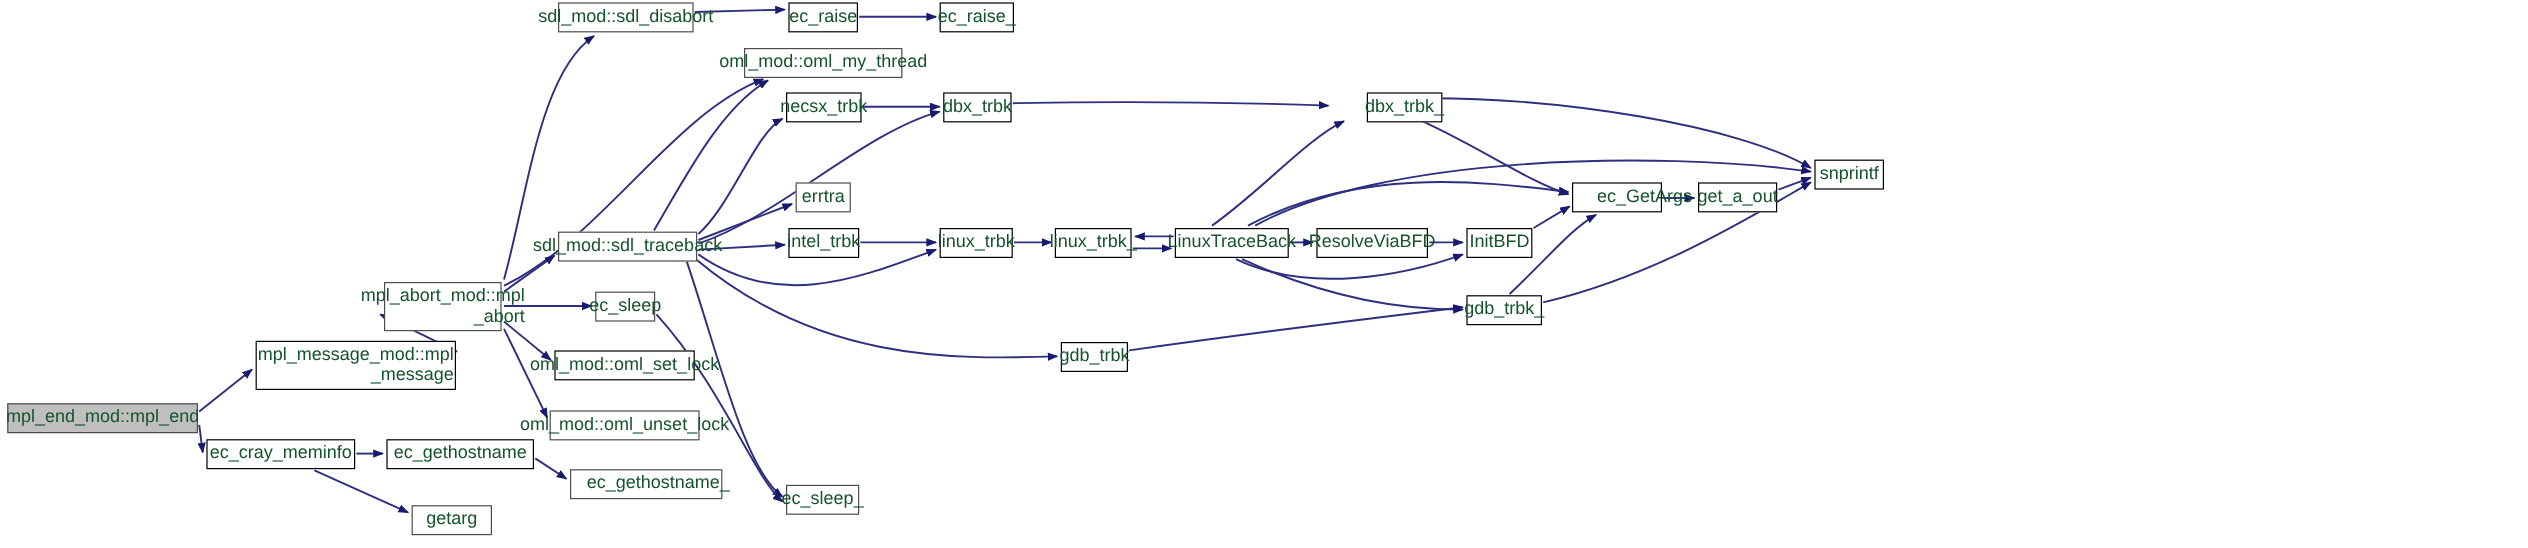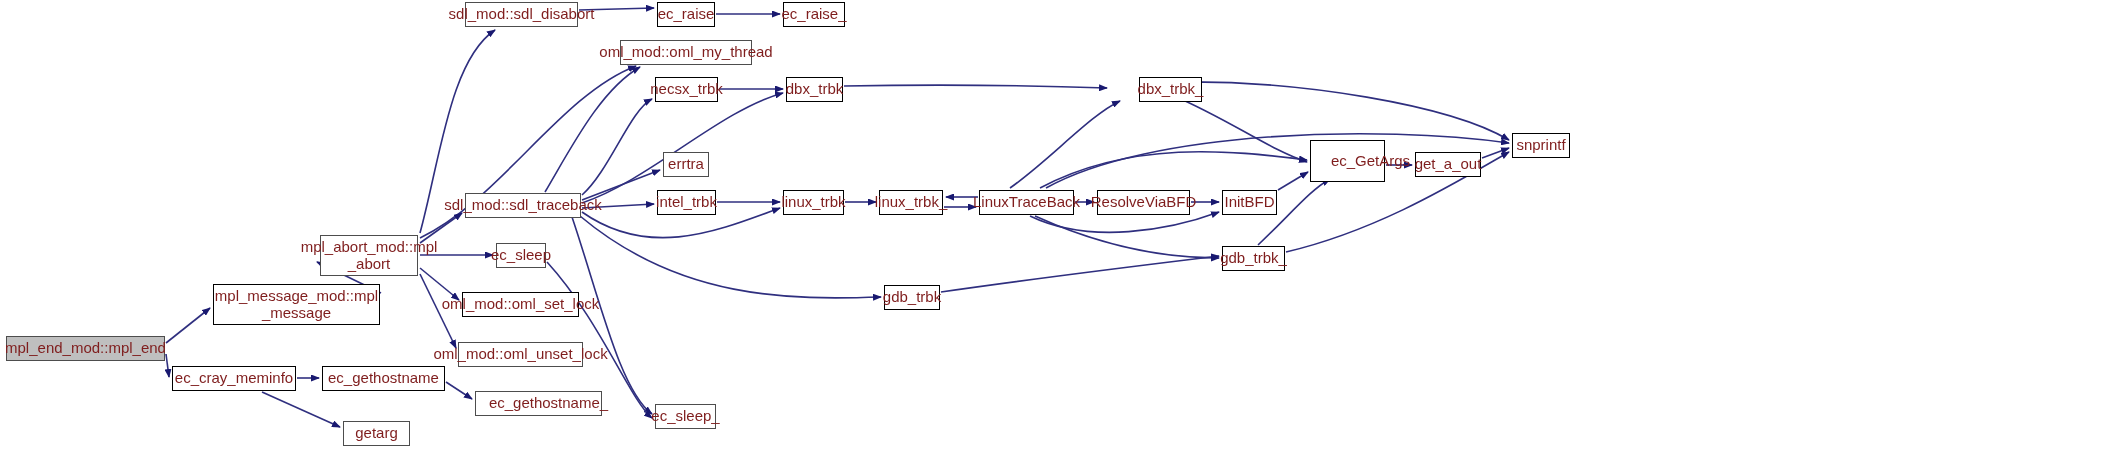--- a/index.html
+++ b/index.html
@@ -10,25 +10,25 @@
     background:#ffffff;
     font-family:"Liberation Sans", sans-serif;
     overflow:hidden;
   }
   #edges{position:absolute;left:0;top:0;width:2107px;height:457px;}
   .node{
     position:absolute;
     box-sizing:border-box;
     border:1px solid #000000;
     background:#ffffff;
-    color:#7f1d1d;
+    color:#14532d;
     display:flex;
     align-items:center;
     justify-content:center;
-    text-align:center;
+    text-align:right;
     font-size:15px;
     line-height:1.12;
     white-space:pre-line;
     letter-spacing:0px;
     z-index:5;
   }
   .node.root{
     background:#bfbfbf;
     border:1px solid #404040;
   }
@@ -115,17 +115,17 @@
     <div class="node" style="left: 657px; top: 190px; width: 59px; height: 25px;">intel_trbk</div>
     <div class="node" style="left: 786px; top: 77px; width: 57px; height: 25px;">dbx_trbk</div>
     <div class="node" style="left: 783px; top: 190px; width: 61px; height: 25px;">linux_trbk</div>
     <div class="node" style="left: 884px; top: 285px; width: 56px; height: 25px;">gdb_trbk</div>
     <div class="node" style="left: 783px; top: 2px; width: 62px; height: 25px;">ec_raise_</div>
     <div class="node" style="left: 879px; top: 190px; width: 64px; height: 25px;">linux_trbk_</div>
     <div class="node" style="left: 979px; top: 190px; width: 95px; height: 25px;">LinuxTraceBack</div>
     <div class="node" style="left: 1097px; top: 190px; width: 93px; height: 25px;">ResolveViaBFD</div>
     <div class="node" style="left: 1222px; top: 190px; width: 55px; height: 25px;">InitBFD</div>
     <div class="node" style="left: 1110px; top: 77px; width: 63px; height: 25px; margin-left: 29px;">dbx_trbk_</div>
-    <div class="node" style="left: 1310px; top: 140px; width: 75px; height: 42px; padding-left: 46px;">ec_GetArgs</div>
+    <div class="node" style="left: 1310px; top: 152px; width: 75px; height: 25px; padding-left: 46px;">ec_GetArgs</div>
     <div class="node" style="left: 1222px; top: 246px; width: 63px; height: 25px;">gdb_trbk_</div>
     <div class="node" style="left: 1415px; top: 152px; width: 66px; height: 25px;">get_a_out</div>
     <div class="node" style="left: 1512px; top: 133px; width: 58px; height: 25px;">snprintf</div>
   </div>
 
 </body></html>

